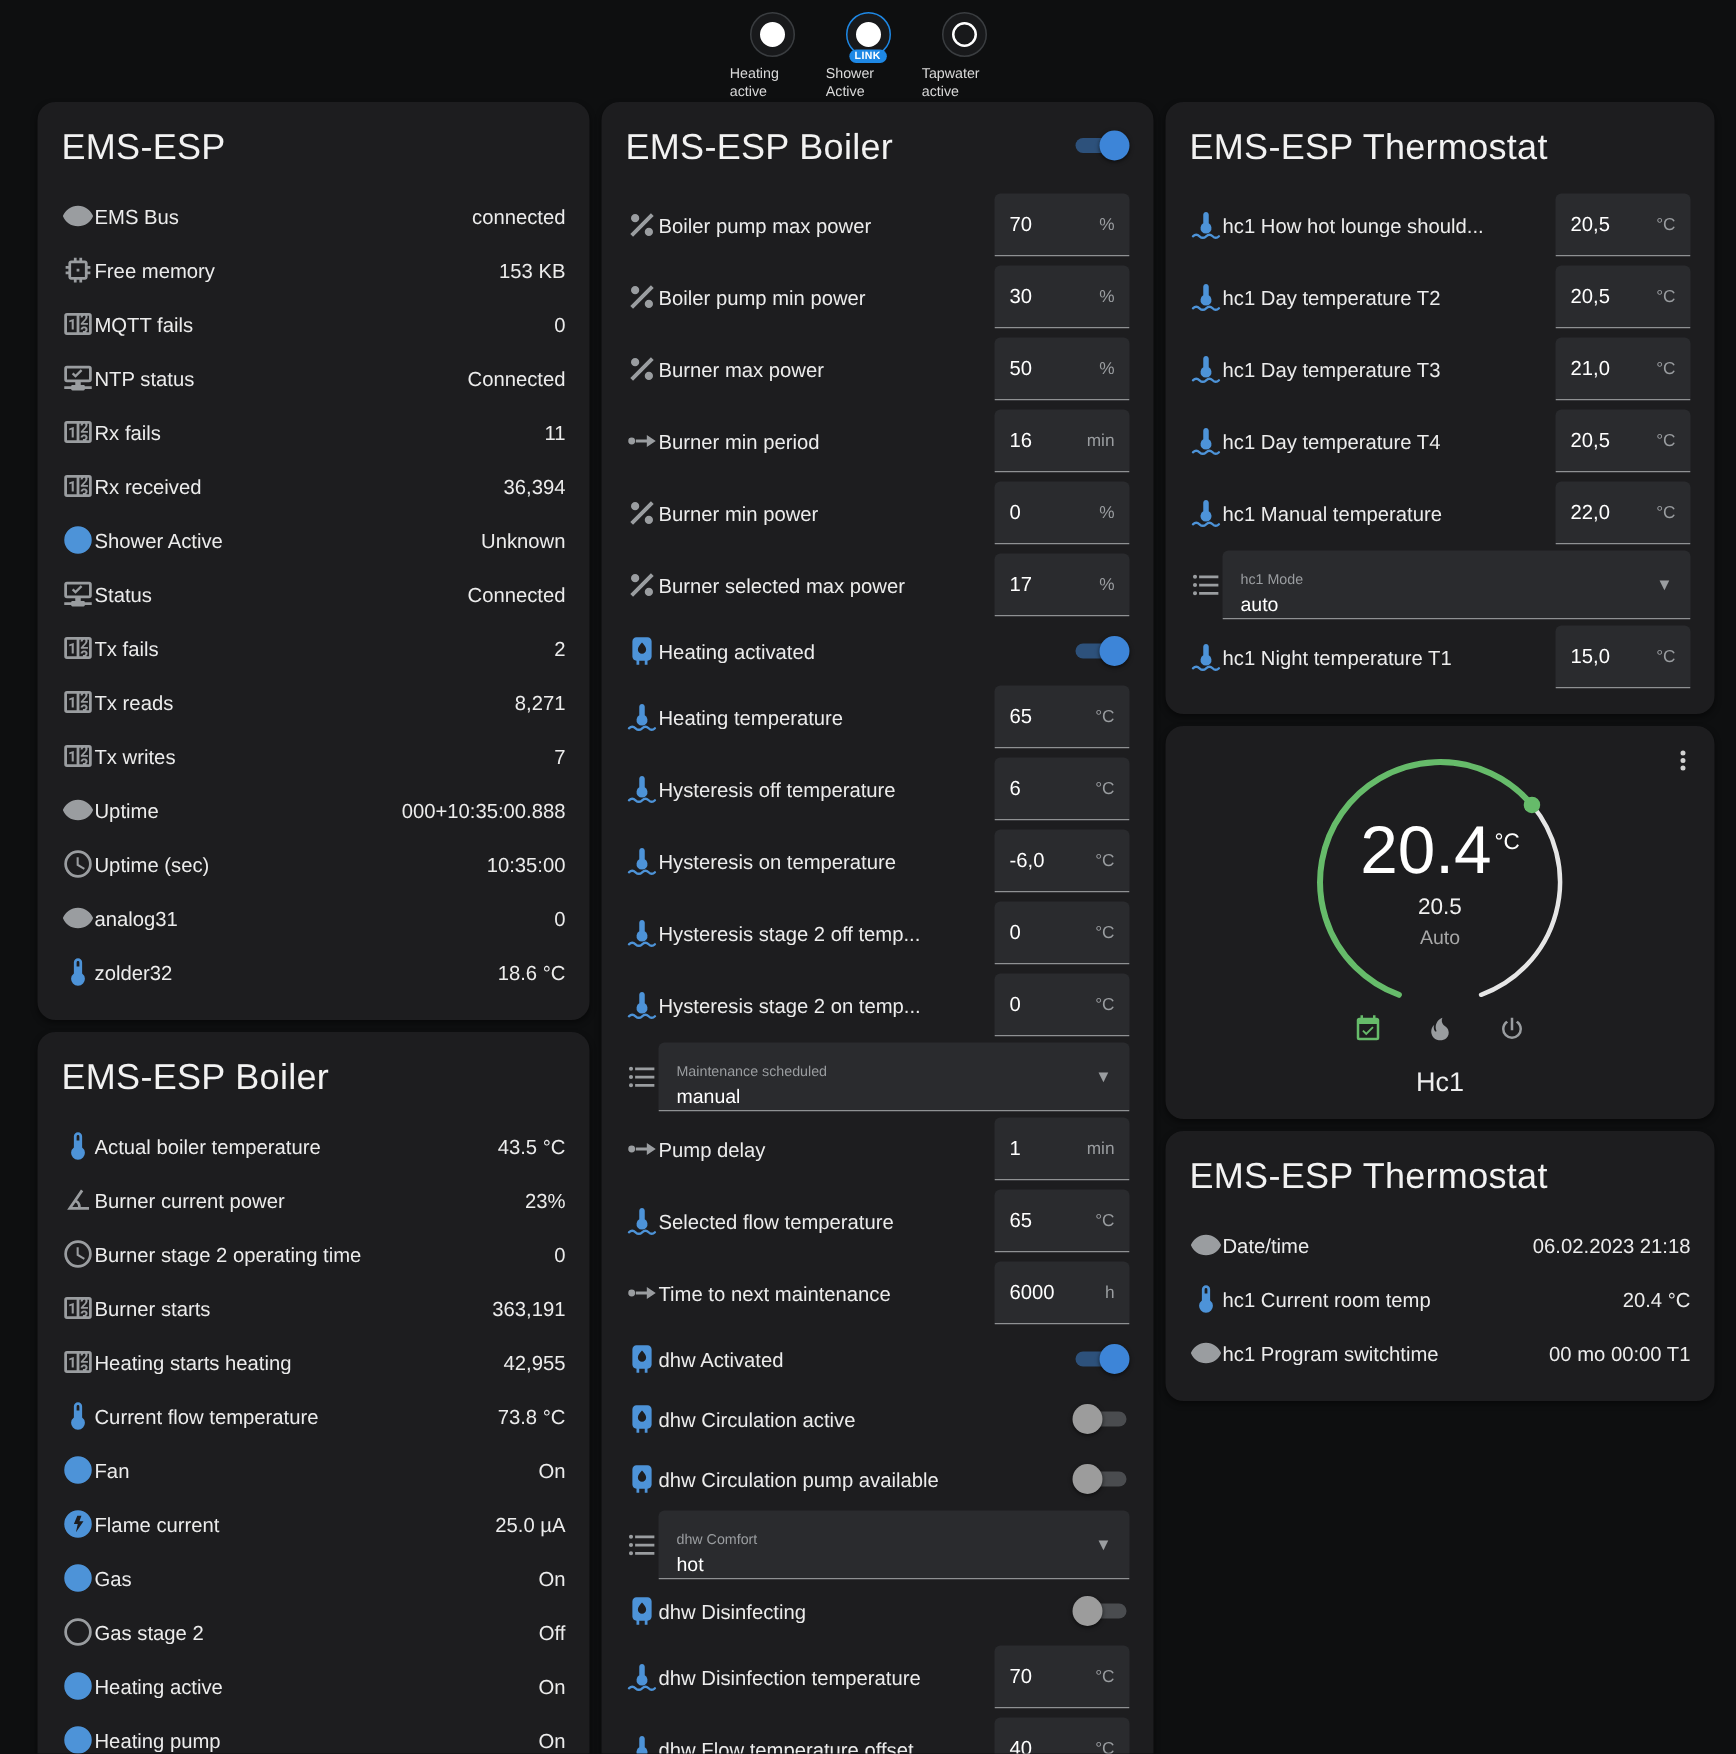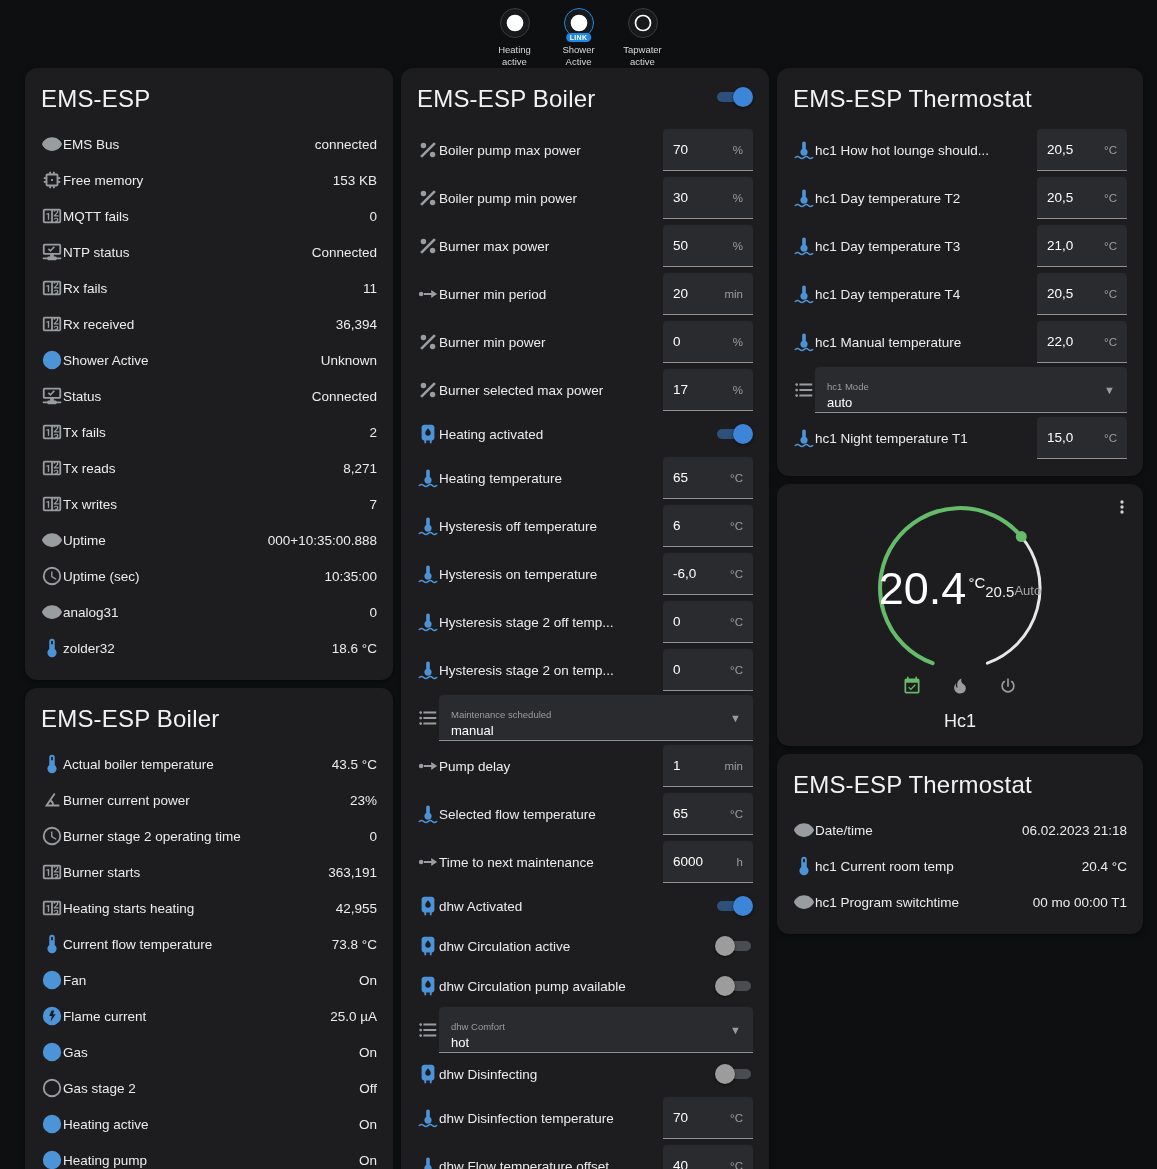--- a/index.html
+++ b/index.html
@@ -7,21 +7,21 @@
     --icon-blue:#4d93d8; --green:#66bb6a; --link:#1e88e5; --field-bg:#2a2b2e;
   }
   *{box-sizing:border-box}
   html,body{margin:0;padding:0}
   body{
     width:1157px;height:1169px;overflow:hidden;background:var(--page-bg);
     font-family:"Liberation Sans",sans-serif;color:#e8e8e8;
   }
   
   .badges{display:flex;justify-content:center;gap:8px;padding-top:8px;height:68px}
-  .badge{width:56px;text-align:center;cursor:pointer}
+  .badge{width:56px;text-align:left;cursor:pointer}
   .badge-circle{width:30px;height:30px;border-radius:50%;background:#18191b;border:1px solid #3a3d40;
     margin:0 auto;display:flex;align-items:center;justify-content:center;position:relative;color:#fff}
   .badge.linked .badge-circle{border-color:var(--link)}
   .badge-circle svg{width:20px;height:20px;fill:currentColor}
   .link-pill{position:absolute;bottom:-5px;left:50%;transform:translateX(-50%);
     background:var(--link);color:#fff;font-size:7px;font-weight:700;padding:1px 4px;border-radius:6px;letter-spacing:.3px}
   .badge-label{font-size:9.5px;color:#d9d9d9;margin-top:6px;line-height:1.3}
   
   .columns{display:flex;gap:8px;padding-left:25px}
   .col{display:flex;flex-direction:column;gap:8px;width:368px;flex:0 0 auto}
@@ -57,21 +57,21 @@
   .switch .thumb{position:absolute;top:0;left:0;width:20px;height:20px;border-radius:50%;
     background:#9c9c9c;box-shadow:0 1px 3px rgba(0,0,0,.6)}
   .switch.on .track{background:rgba(61,133,216,.5)}
   .switch.on .thumb{left:18px;background:var(--accent)}
   
   .dial-card{position:relative;text-align:center;padding:6px 16px 14px}
   .kebab{position:absolute;top:10px;right:8px;width:26px;height:26px;color:#d2d2d2;display:flex;align-items:center;justify-content:center;cursor:pointer}
   .kebab svg{width:20px;height:20px;fill:currentColor}
   .dial-wrap{position:relative;width:190px;height:178px;margin:8px auto 0;cursor:pointer}
   .dial-wrap svg.ring{position:absolute;inset:0}
-  .dial-text{position:absolute;inset:0;display:flex;align-items:center;justify-content:center;padding-top:2px}
+  .dial-text{position:absolute;inset:0;display:flex;flex-direction:column;align-items:center;justify-content:center;padding-top:2px}
   .dial-temp{font-size:45px;line-height:1;color:#fff}
   .dial-temp .deg{font-size:15px;vertical-align:super;margin-left:2px}
   .dial-target{font-size:15px;margin-top:7px;color:#f0f0f0}
   .dial-mode{font-size:13px;color:#a7a7a7;margin-top:4px}
   .dial-icons{display:flex;justify-content:center;gap:26px;margin-top:0}
   .dial-icons .icon{width:20px;height:20px;cursor:pointer}
   .dial-icons .icon svg{width:20px;height:20px}
   .dial-name{font-size:18px;margin-top:15px;color:#ededed}
 </style>
 </head>
@@ -413,21 +413,21 @@
           </div>
           <div class="row">
             <span class="icon gray">
               <svg viewBox="0 0 24 24">
                 <circle cx="4.5" cy="12" r="2.5"></circle>
                 <path d="M7.5 10.9h8V7.7l6.5 4.3-6.5 4.3v-3.2h-8z"></path>
               </svg>
             </span>
             <span class="label">Burner min period</span>
             <div class="numbox">
-              <span class="num">20</span>
+              <span class="num">16</span>
               <span class="unit">min</span>
             </div>
           </div>
           <div class="row">
             <span class="icon gray">
               <svg viewBox="0 0 24 24">
                 <path d="M18.5,3.5L20.5,5.5L5.5,20.5L3.5,18.5L18.5,3.5M7,4A3,3 0 0,1 10,7A3,3 0 0,1 7,10A3,3 0 0,1 4,7A3,3 0 0,1 7,4M17,14A3,3 0 0,1 20,17A3,3 0 0,1 17,20A3,3 0 0,1 14,17A3,3 0 0,1 17,14Z"></path>
               </svg>
             </span>
             <span class="label">Burner min power</span>

